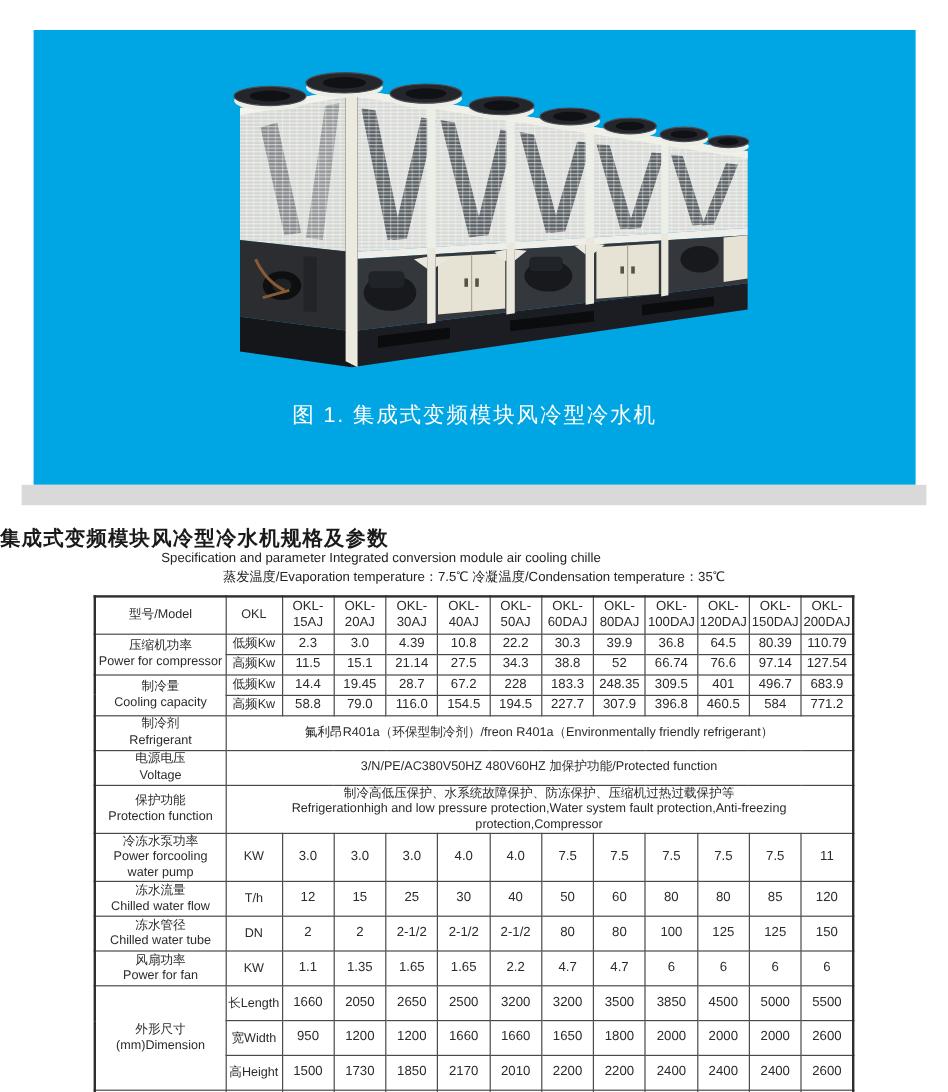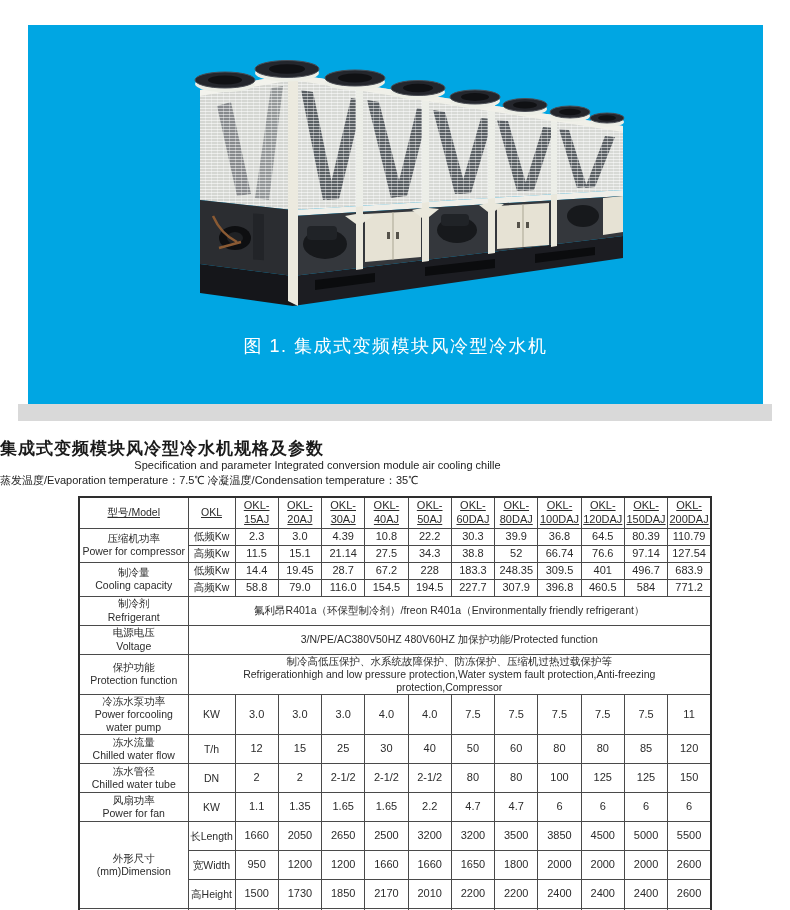--- a/index.html
+++ b/index.html
@@ -12,32 +12,32 @@
   .chiller{position:absolute;left:147px;top:23px;width:460px;height:280px;}
   .captions{position:absolute;left:0;top:308px;width:735px;text-align:center;color:#ffffff;}
   .cap-cn{font-size:18px;line-height:26px;letter-spacing:1.5px;font-weight:500;}
   .cap-en{font-family:"DejaVu Sans Mono","Liberation Mono",monospace;font-size:15px;line-height:25px;letter-spacing:0.5px;}
 
   
   .spec-title{position:absolute;left:0;top:437px;width:790px;
               font-size:17px;font-weight:bold;color:#1a1a1a;letter-spacing:1px;}
   .spec-sub{position:absolute;left:0;top:459px;width:635px;text-align:center;
             font-size:11px;color:#222;}
-  .spec-cond{position:absolute;left:0;top:473px;width:790px;text-align:left;
+  .spec-cond{position:absolute;left:0;top:473px;width:790px;text-align:center;
              font-size:11px;color:#222;}
 
   
   .tablewrap{position:absolute;left:78px;top:496px;width:634px;}
   table.spec{width:634px;border-collapse:collapse;table-layout:fixed;
              border:2px solid #2e2e2e;font-size:11px;color:#2b2b2b;}
   table.spec td,table.spec th{border:1px solid #4a4a4a;text-align:center;vertical-align:middle;
              padding:0 1px;font-weight:normal;white-space:pre-line;line-height:1.25;
              overflow:hidden;}
   table.spec tr{height:29px;}
-  table.spec tr.hdr{height:31px;text-decoration:underline;}
+  table.spec tr.hdr{height:31px;}
   table.spec tr.thin{height:17px;}
   table.spec .labelcol{font-size:10.5px;}
   table.spec .unitcol{font-size:10.5px;}
   table.spec .spancell{font-size:10.5px;}
   col.c-label{width:109px;} col.c-unit{width:47px;}
 </style>
 </head>
 <body>
 
 <div class="page">

